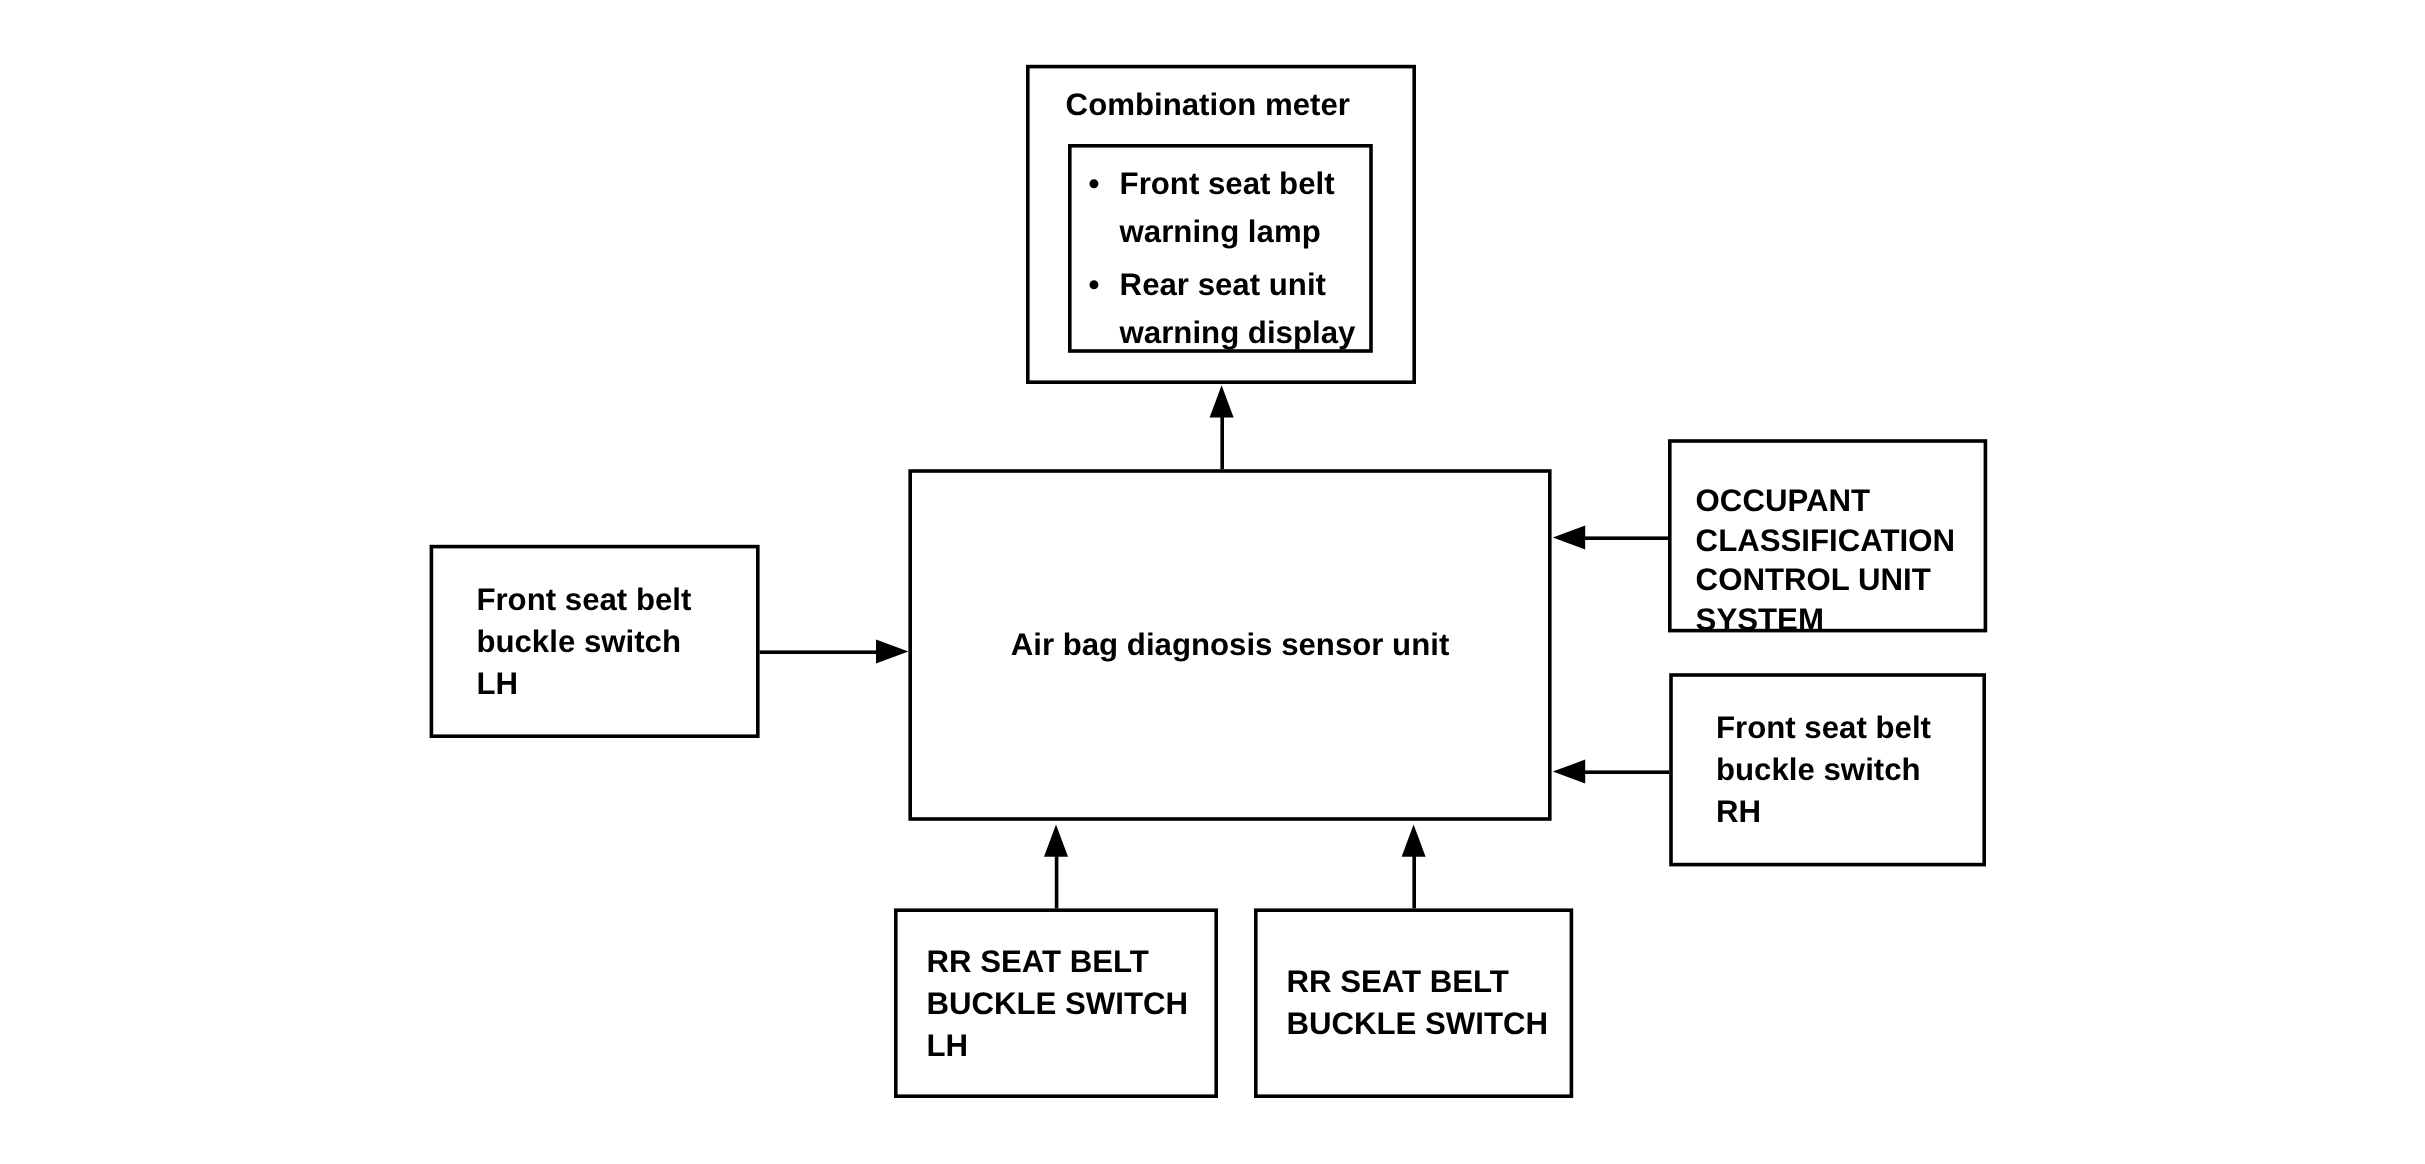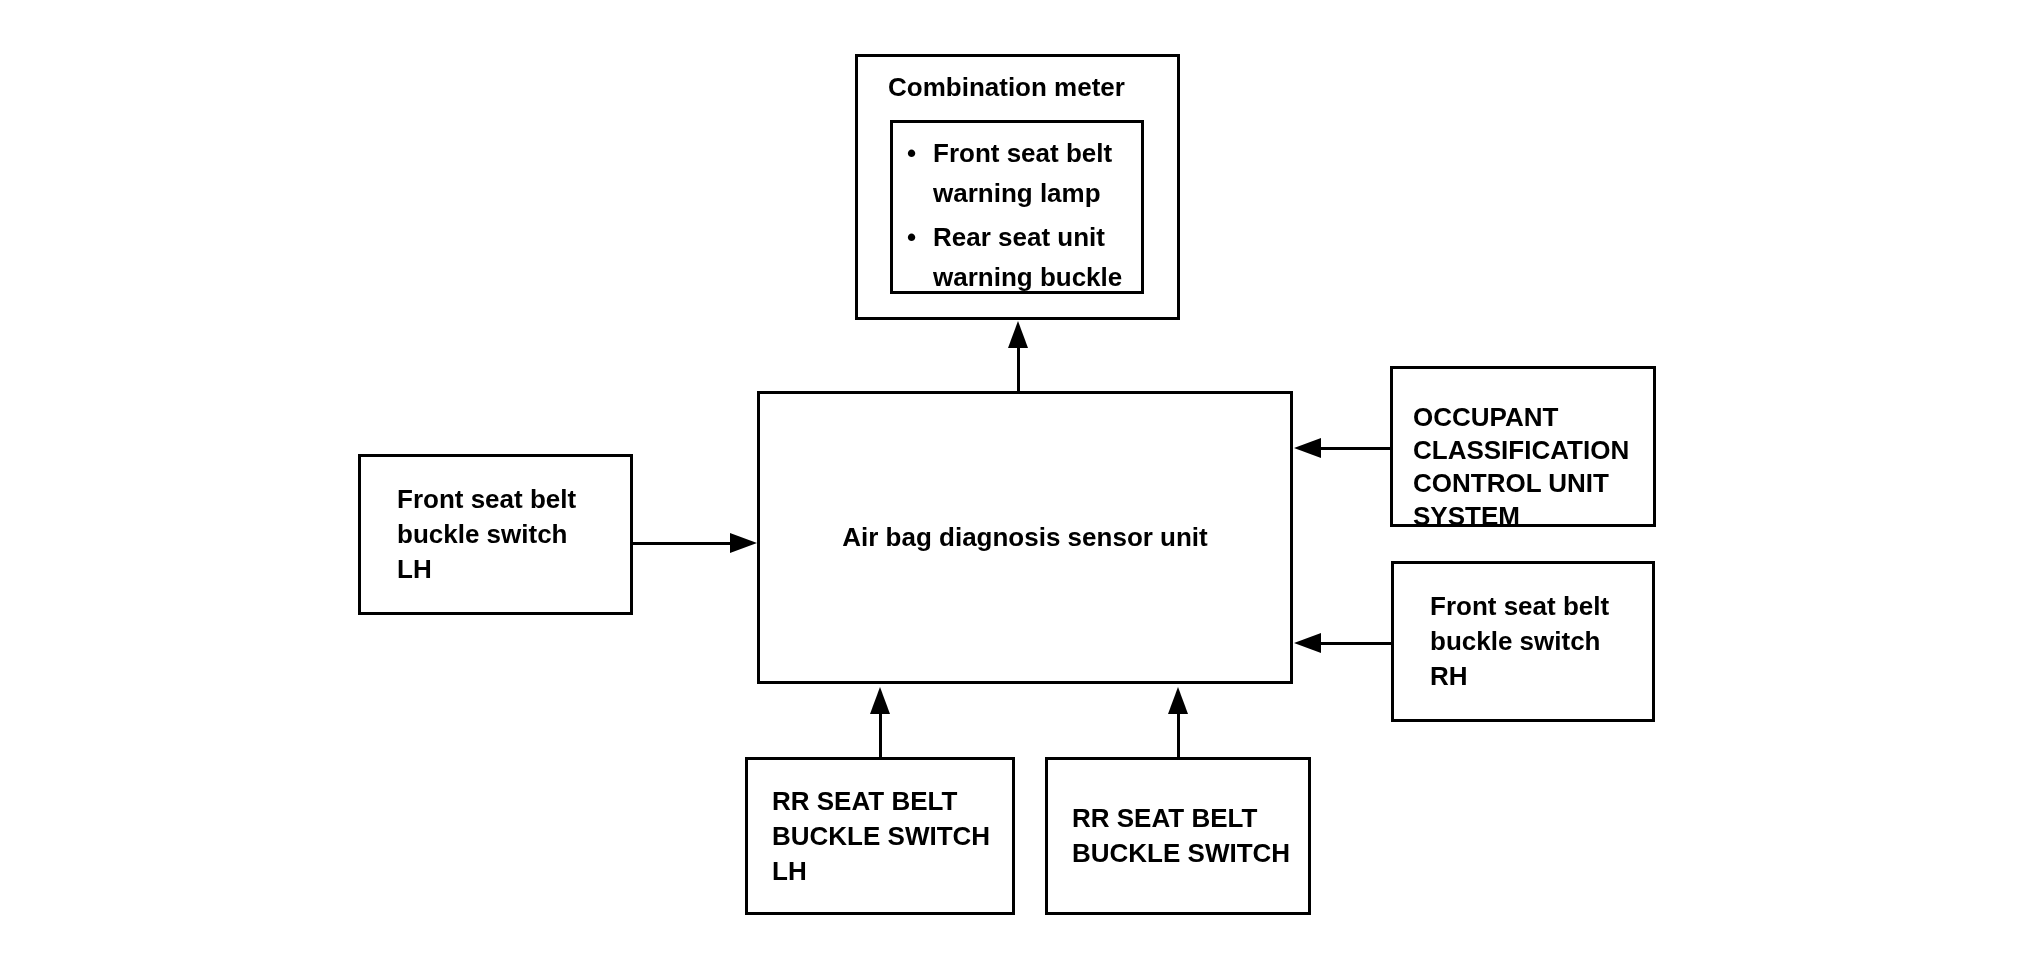--- a/index.html
+++ b/index.html
@@ -80,21 +80,21 @@
         <span class="bullet-mark">•</span>
         <div class="bullet-lines">
           <div class="bline">Front seat belt</div>
           <div class="bline">warning lamp</div>
         </div>
       </div>
       <div class="bullet-item">
         <span class="bullet-mark">•</span>
         <div class="bullet-lines">
           <div class="bline">Rear seat unit</div>
-          <div class="bline">warning buckle</div>
+          <div class="bline">warning display</div>
         </div>
       </div>
     </div>
   </div>
 
   <div class="box" style="left:757px; top:391px; width:536px; height:293px;">
     <div class="hvcenter">
       <span>Air bag diagnosis sensor unit</span>
     </div>
   </div>

